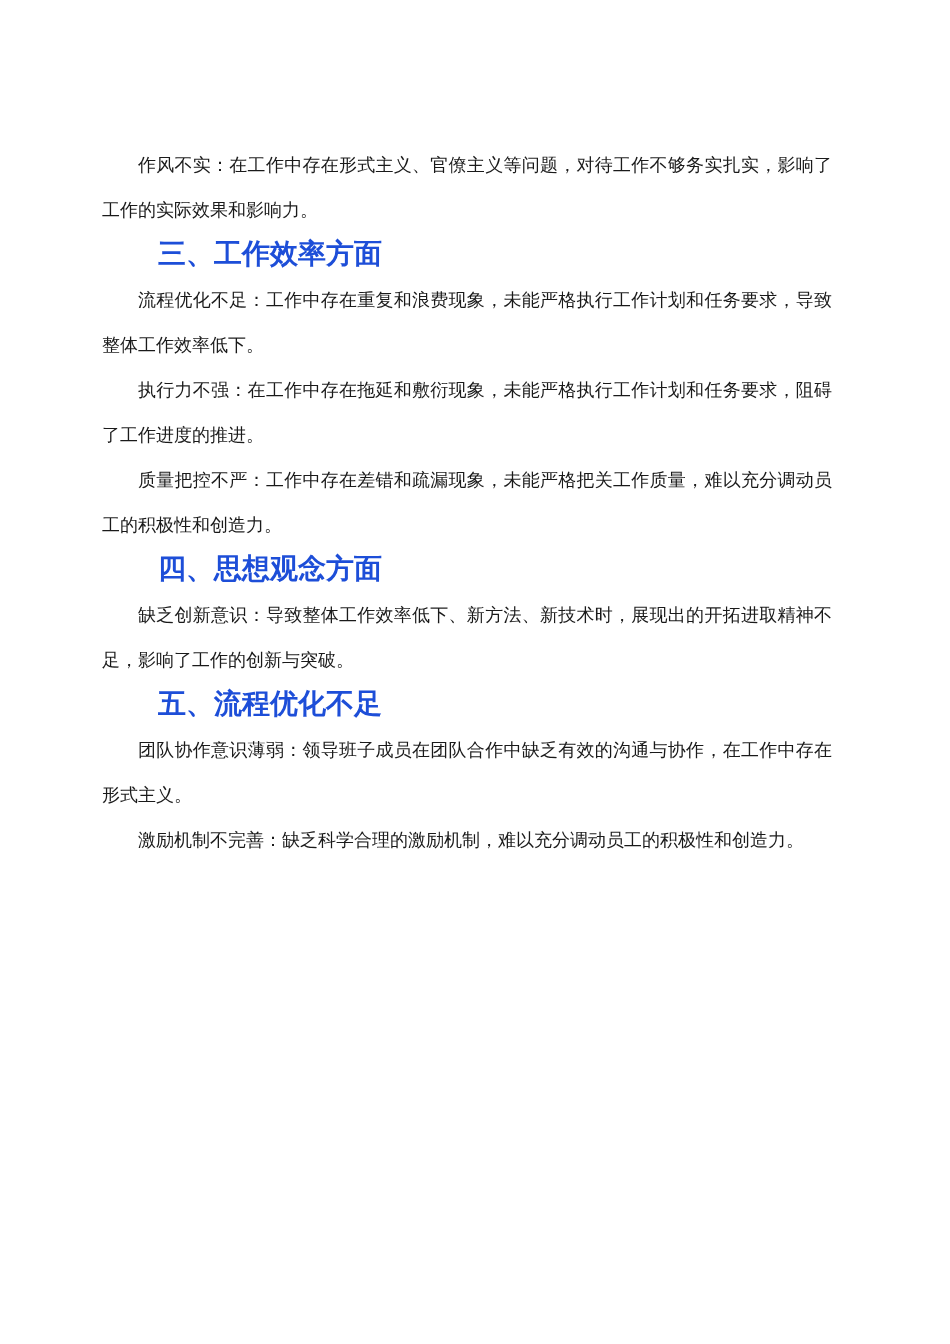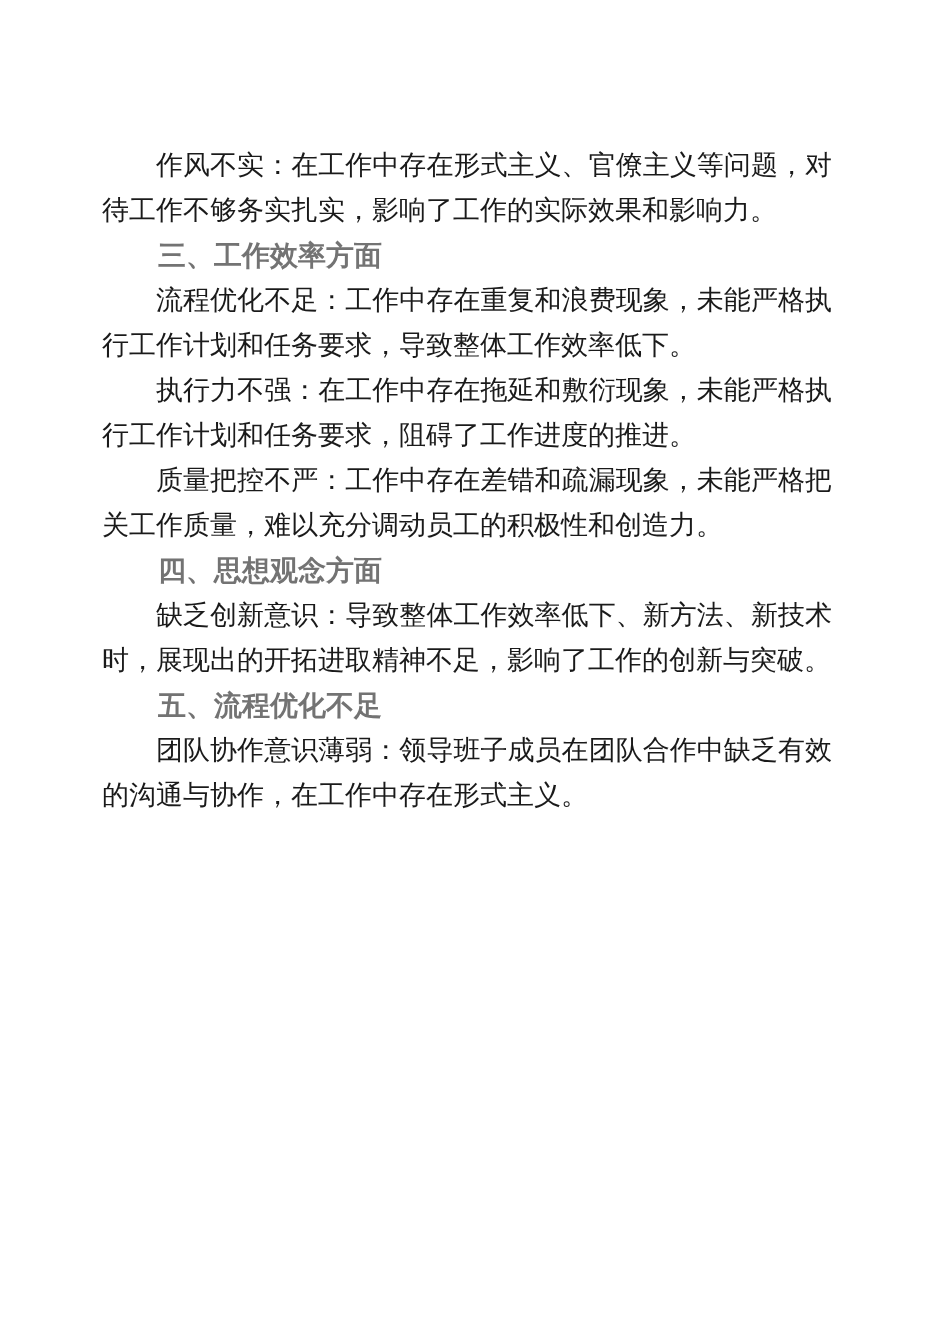--- a/index.html
+++ b/index.html
@@ -15,48 +15,49 @@
     box-sizing: border-box;
     padding: 143px 118px 0 102px;
     overflow: hidden;
   }
   .doc-body {
     width: 730px;
   }
   .paragraph {
     margin: 0;
     font-family: "Liberation Serif", "DejaVu Serif", serif;
-    font-size: 27px;
+    font-size: 18px;
     line-height: 45px;
     color: #1a1a1a;
     text-indent: 2em;
     text-align: justify;
     text-align-last: left;
     text-justify: inter-character;
     font-weight: 400;
   }
   .heading {
     margin: 0;
-    font-family: Liberation Sans, sans-serif;
+    font-family: Liberation Mono, monospace;
     font-size: 28px;
     line-height: 45px;
-    color: #737373;
+    color: #1d4ed8;
     text-indent: 2em;
     font-weight: 700;
     text-align: left;
   }
 </style>
 </head>
 <body>
 
 <div class="page">
   <div class="doc-body">
       <p class="paragraph">作风不实：在工作中存在形式主义、官僚主义等问题，对待工作不够务实扎实，影响了工作的实际效果和影响力。</p>
       <h2 class="heading">三、工作效率方面</h2>
       <p class="paragraph">流程优化不足：工作中存在重复和浪费现象，未能严格执行工作计划和任务要求，导致整体工作效率低下。</p>
       <p class="paragraph">执行力不强：在工作中存在拖延和敷衍现象，未能严格执行工作计划和任务要求，阻碍了工作进度的推进。</p>
       <p class="paragraph">质量把控不严：工作中存在差错和疏漏现象，未能严格把关工作质量，难以充分调动员工的积极性和创造力。</p>
       <h2 class="heading">四、思想观念方面</h2>
       <p class="paragraph">缺乏创新意识：导致整体工作效率低下、新方法、新技术时，展现出的开拓进取精神不足，影响了工作的创新与突破。</p>
       <h2 class="heading">五、流程优化不足</h2>
       <p class="paragraph">团队协作意识薄弱：领导班子成员在团队合作中缺乏有效的沟通与协作，在工作中存在形式主义。</p>
+      <p class="paragraph">激励机制不完善：缺乏科学合理的激励机制，难以充分调动员工的积极性和创造力。</p>
     </div>
 </div>
 
 </body></html>

